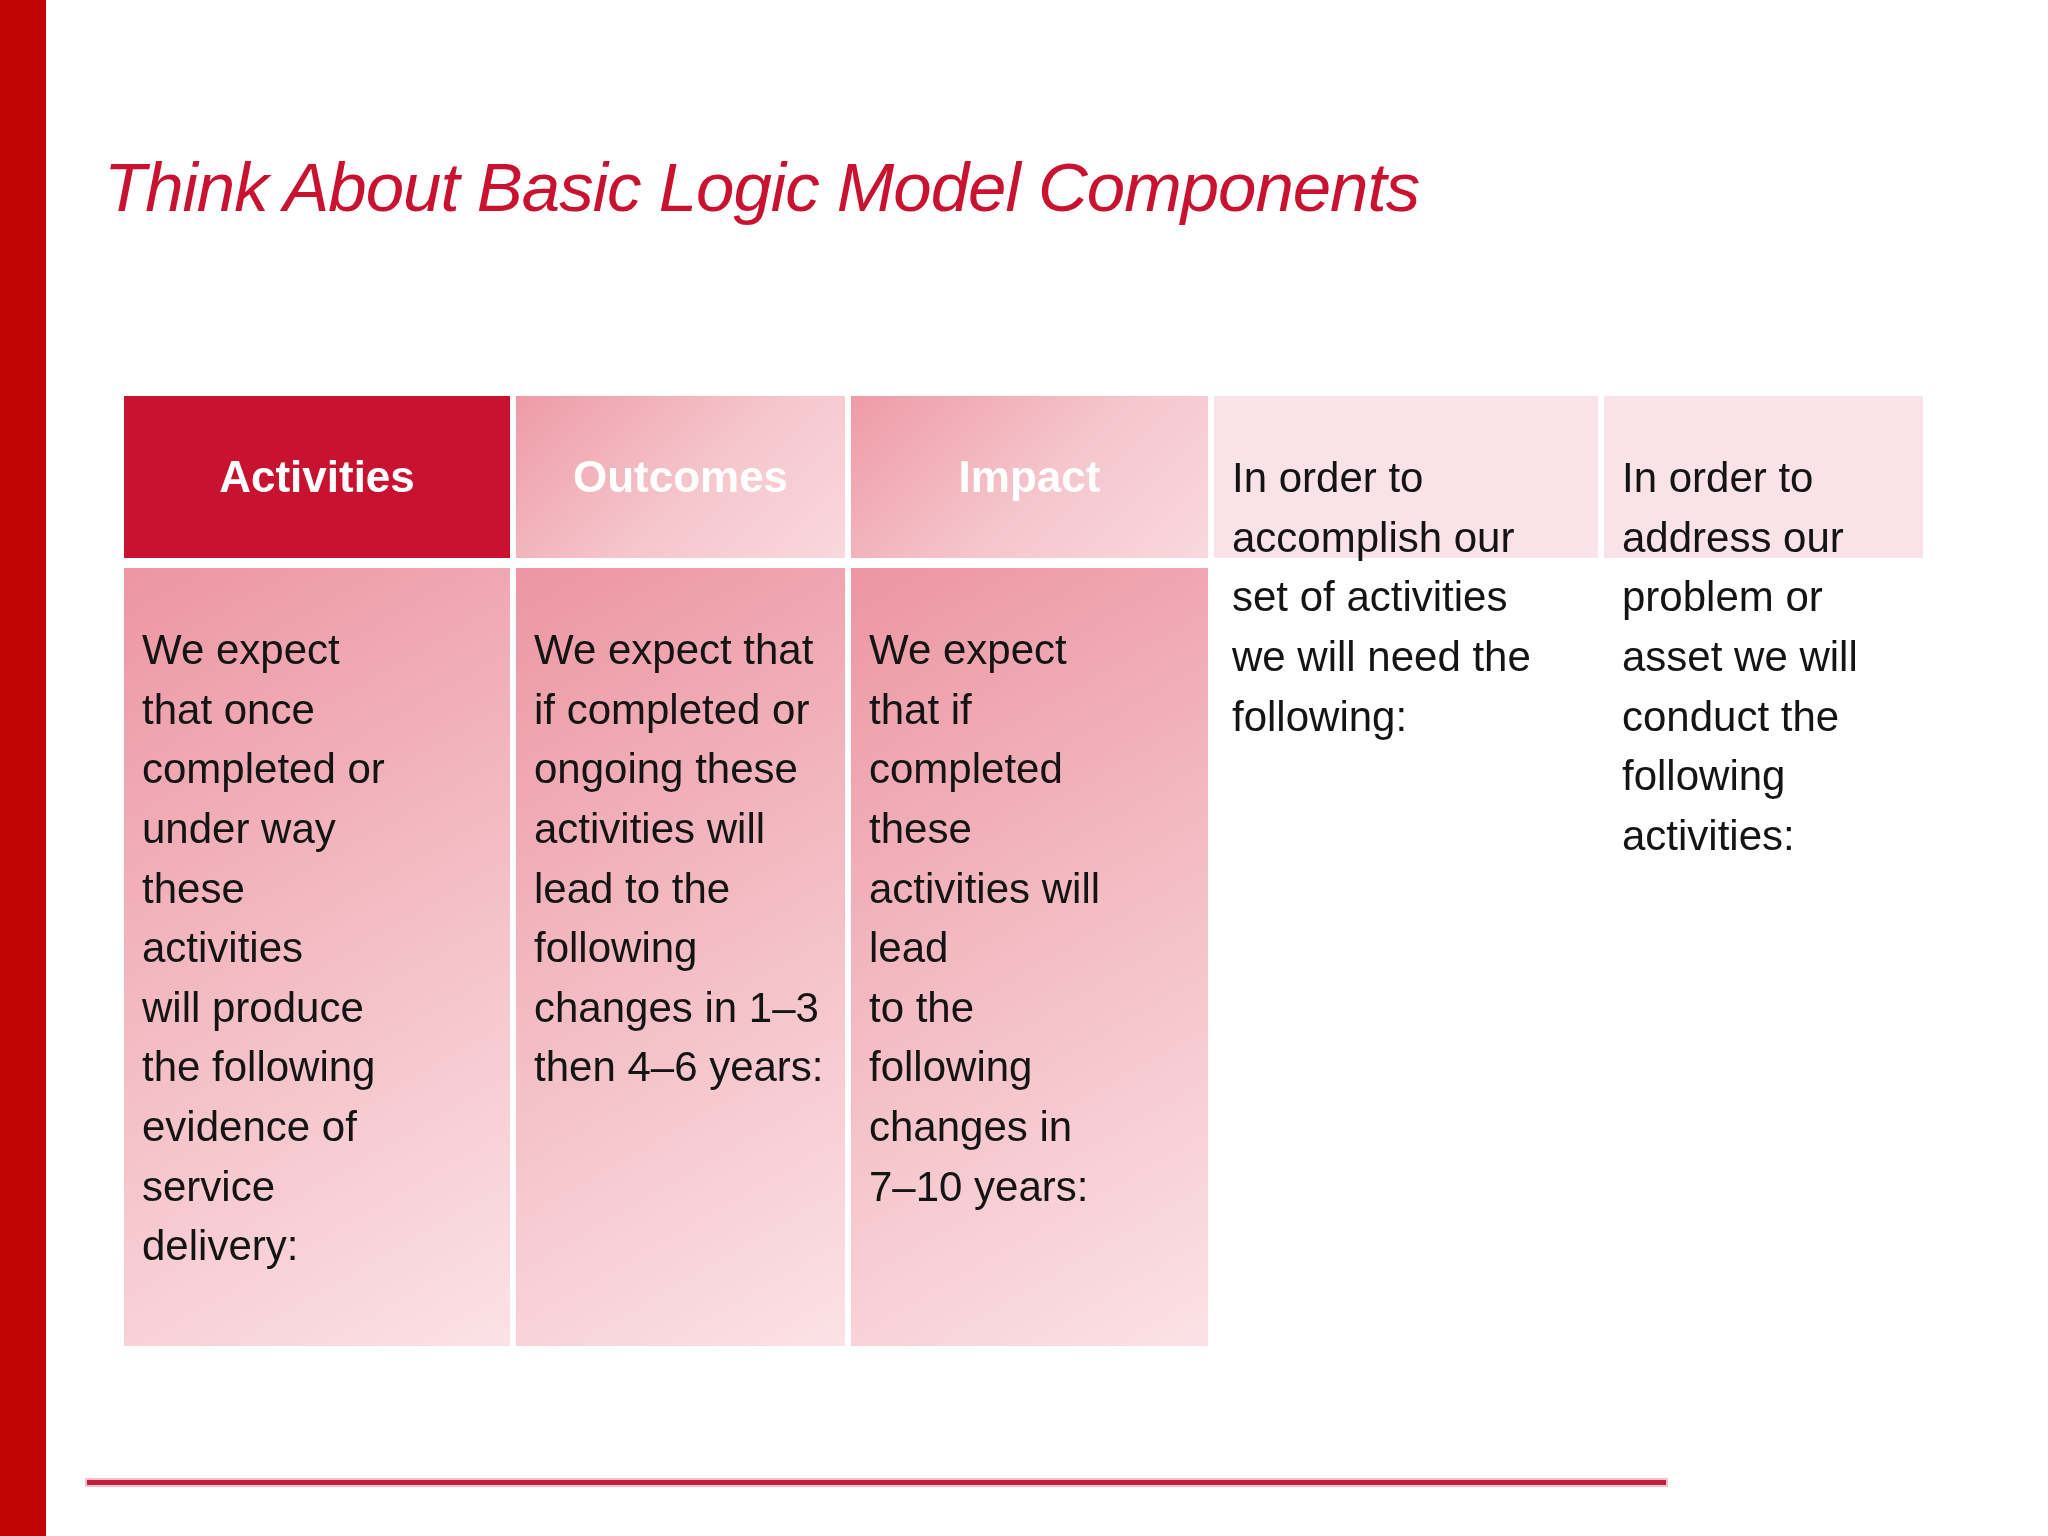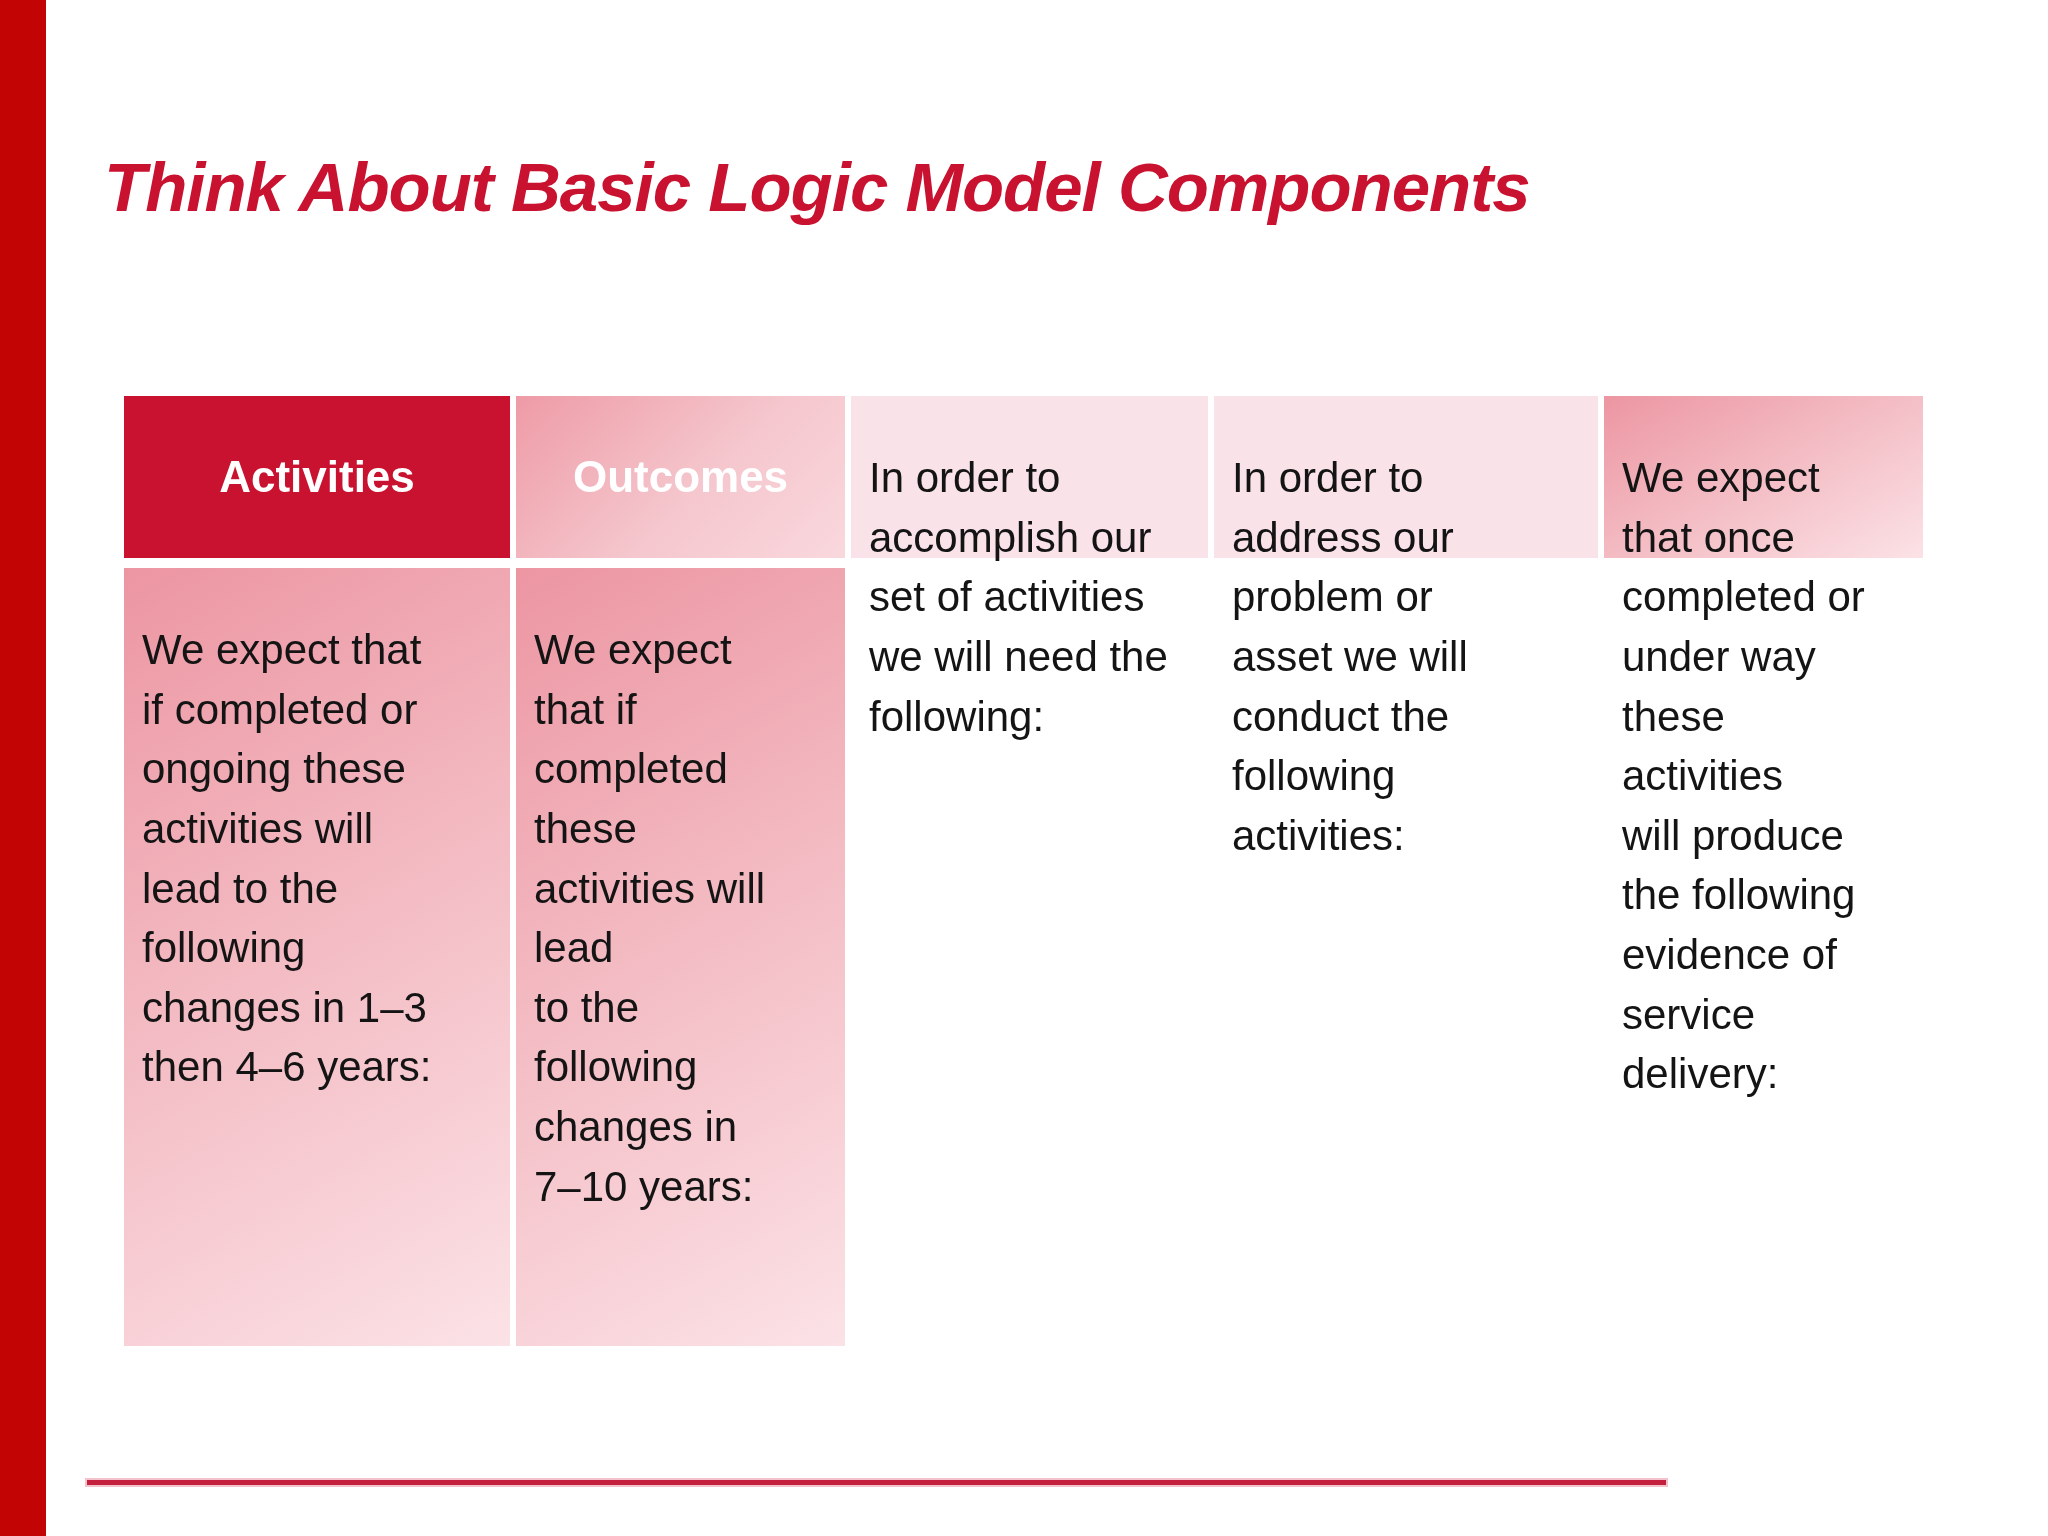--- a/index.html
+++ b/index.html
@@ -14,21 +14,21 @@
     position:absolute;left:0;top:0;
     width:46px;height:1536px;
     background:#c20404;
   }
   .title{
     position:absolute;left:104px;top:150px;
     margin:0;
     width:1500px;
     font-size:69px;
     line-height:1.1;
-    font-weight:bold;
+    font-weight:normal;
     font-style:italic;
     color:#c9122f;
     letter-spacing:-1px;
     white-space:nowrap;
   }
   .logic-table{
     position:absolute;left:124px;top:396px;
     display:grid;
     grid-template-columns:386px 329px 357px 384px 319px;
     grid-template-rows:162px 778px;
@@ -73,20 +73,21 @@
 
 <div class="slide">
   <div class="left-bar"></div>
 
   <h1 class="title">Think About Basic Logic Model Components</h1>
 
   <div class="logic-table">
 
     <div class="hdr dark">Activities</div>
     <div class="hdr pink">Outcomes</div>
+    <div class="hdr pink">Impact</div>
 
     <div class="bod flat">In order to
 accomplish our
 set of activities
 we will need the
 following:</div>
     <div class="bod flat">In order to
 address our
 problem or
 asset we will

